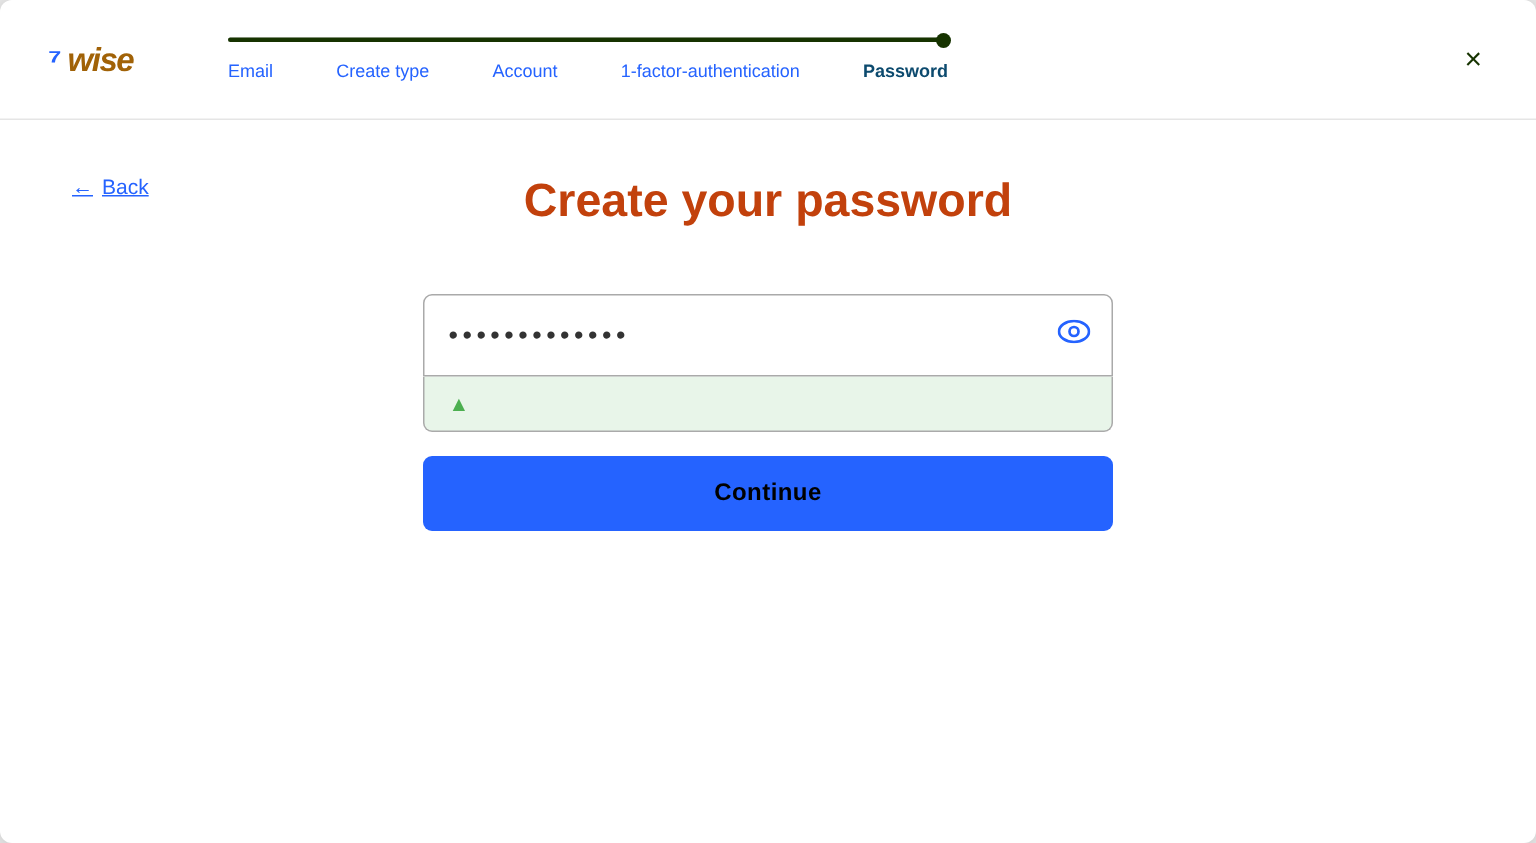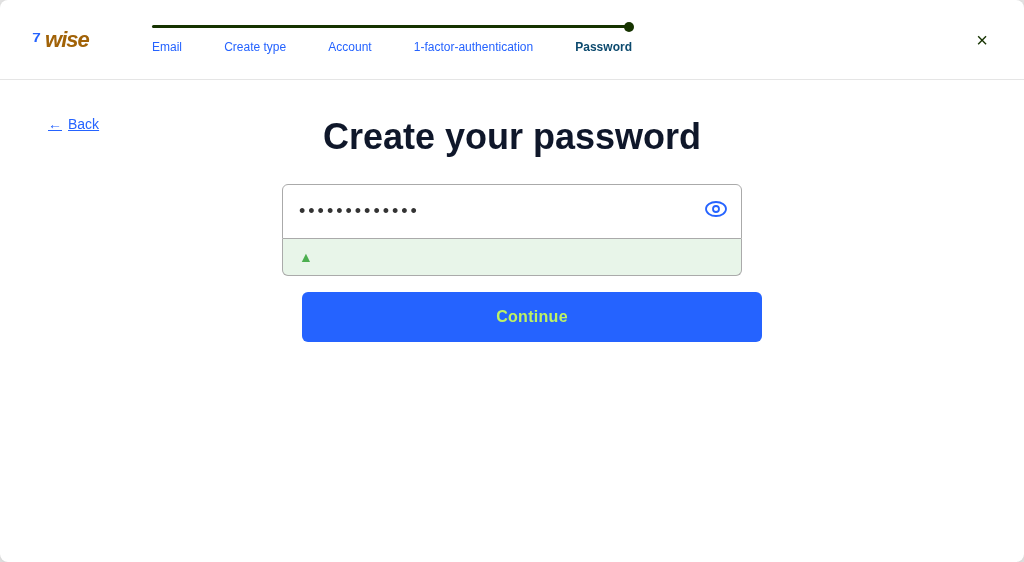--- a/index.html
+++ b/index.html
@@ -122,24 +122,24 @@
       top: 36px;
       display: flex;
       align-items: center;
       gap: 6px;
       color: #2563FF;
       text-decoration: underline;
       font-size: 14px;
       cursor: pointer;
     }
     .page-title {
-      font-size: 36px;
+      font-size: 31px;
       font-weight: 700;
-      color: #0f172a;
-      margin-bottom: 26px;
+      color: #c2410c;
+      margin-bottom: 44px;
       margin-top: 4px;
     }
     .password-container {
       width: 460px;
       display: flex;
       flex-direction: column;
       gap: 0;
     }
     .password-input-wrapper {
       position: relative;
@@ -180,28 +180,27 @@
     }
     .feedback-arrow {
       color: #4caf50;
       font-size: 14px;
     }
     .continue-btn {
       margin-top: 16px;
       width: 460px;
       padding: 16px;
       background: #2563FF;
-      color: #bef264;
+      color: #000000;
       font-size: 16px;
       font-weight: 600;
       border: none;
       border-radius: 6px;
       cursor: pointer;
       letter-spacing: 0.3px;
-      margin-left: 20px;
     }
   </style>
 </head>
 <body>
 
 <div class="window">
 
   <div class="header">
     <div class="logo-area">
       <span class="logo-icon">⁷</span>

